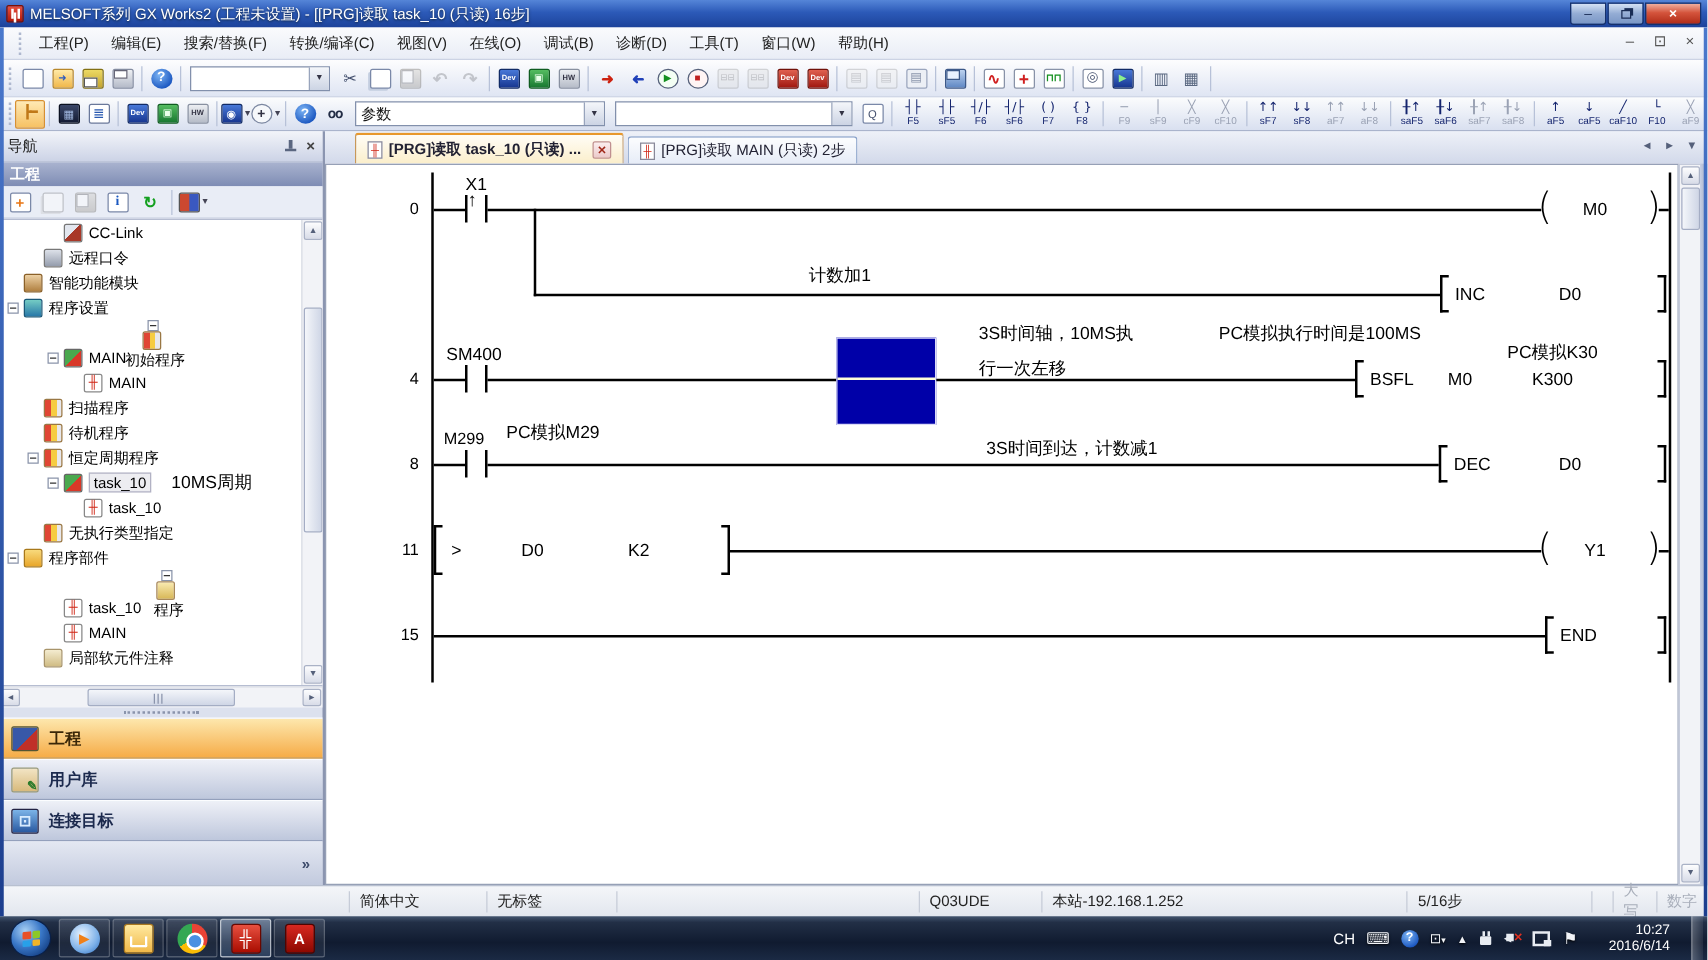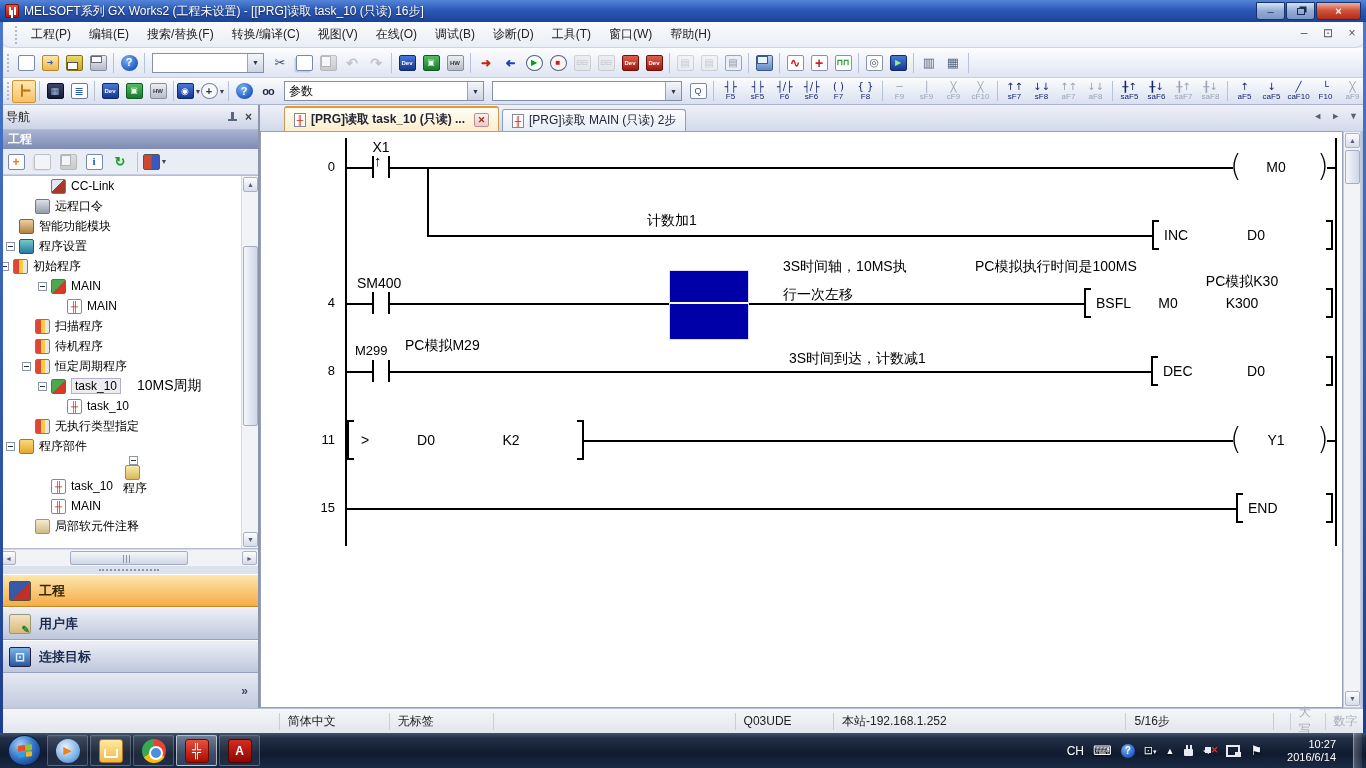--- a/index.html
+++ b/index.html
@@ -14,21 +14,21 @@
   #titlebar .appico { width:14px; height:14px; background:linear-gradient(#e85040,#b01808); border:1px solid #7c0f04; border-radius:2px; margin-right:5px; position:relative; }
   #titlebar .appico::after { content:""; position:absolute; left:3px; top:2px; width:2px; height:8px; background:#fff; box-shadow:5px 0 0 #fff, 2px 3px 0 #fff; }
   #titlebar .ttl { flex:1; font-size:12px; text-shadow:0 1px 2px #123; }
   .wbtn { width:29px; height:18px; margin-left:1px; border:1px solid #16306a; border-radius:0 0 3px 3px;
     background:linear-gradient(#d5e2f5,#93acd4 50%,#7b97c6); display:flex; align-items:center; justify-content:center; color:#1a2d56; font-size:11px; }
   .wbtn.close { width:45px; background:linear-gradient(#f0b0a0,#d4543c 45%,#b02c18); color:#fff; font-weight:bold; }
   .wbtn .rbox { width:8px; height:7px; border:1px solid #1a2d56; box-shadow:2px -2px 0 -0.5px #1a2d56; background:transparent; }
 
   
   #menubar { position:absolute; left:0; top:22px; width:1366px; height:26px;
-    background:linear-gradient(#fafbfd,#e9edf6); border-bottom:1px solid #ccd3e4; display:flex; align-items:center; padding-left:12px;border-radius:11px; }
+    background:linear-gradient(#fafbfd,#e9edf6); border-bottom:1px solid #ccd3e4; display:flex; align-items:center; padding-left:12px; }
   .menu-item { padding:4px 9px; color:#222; cursor:default; }
   #menubar .mdi-ctrl { position:absolute; right:6px; top:4px; display:flex; gap:8px; color:#555; font-size:12px; }
   #menubar .mdi-ctrl span { width:16px; text-align:center; }
   .grip { width:4px; height:18px; margin:0 3px; border-left:2px dotted #aeb8cf; }
 
   
   #toolbar1 { position:absolute; left:0; top:48px; width:1366px; height:30px;
     background:linear-gradient(#fdfdfe,#dfe5f3); border-bottom:1px solid #c7cfe2; display:flex; align-items:center; padding-left:4px; }
   #toolbar2 { position:absolute; left:0; top:78px; width:1366px; height:27px;
     background:linear-gradient(#fbfcfd,#d9e0f0); border-bottom:1px solid #aab4cc; display:flex; align-items:center; padding-left:4px; }
@@ -586,21 +586,21 @@
         <div class="trow" style="padding-left: 6px;">
           <div class="exp-sp"></div>
           <div class="ti ti-intel"></div>
           <span class="tlabel nw">智能功能模块</span>
         </div>
         <div class="trow" style="padding-left: 6px;">
           <div class="exp"></div>
           <div class="ti ti-progset"></div>
           <span class="tlabel nw">程序设置</span>
         </div>
-        <div class="trow" style="">
+        <div class="trow" style=" flex-direction: column;">
           <div class="exp"></div>
           <div class="ti ti-progtype"></div>
           <span class="tlabel nw">初始程序</span>
         </div>
         <div class="trow" style="padding-left: 38px;">
           <div class="exp"></div>
           <div class="ti ti-execprog"></div>
           <span class="tlabel nw">MAIN</span>
         </div>
         <div class="trow" style="padding-left: 54px;">

